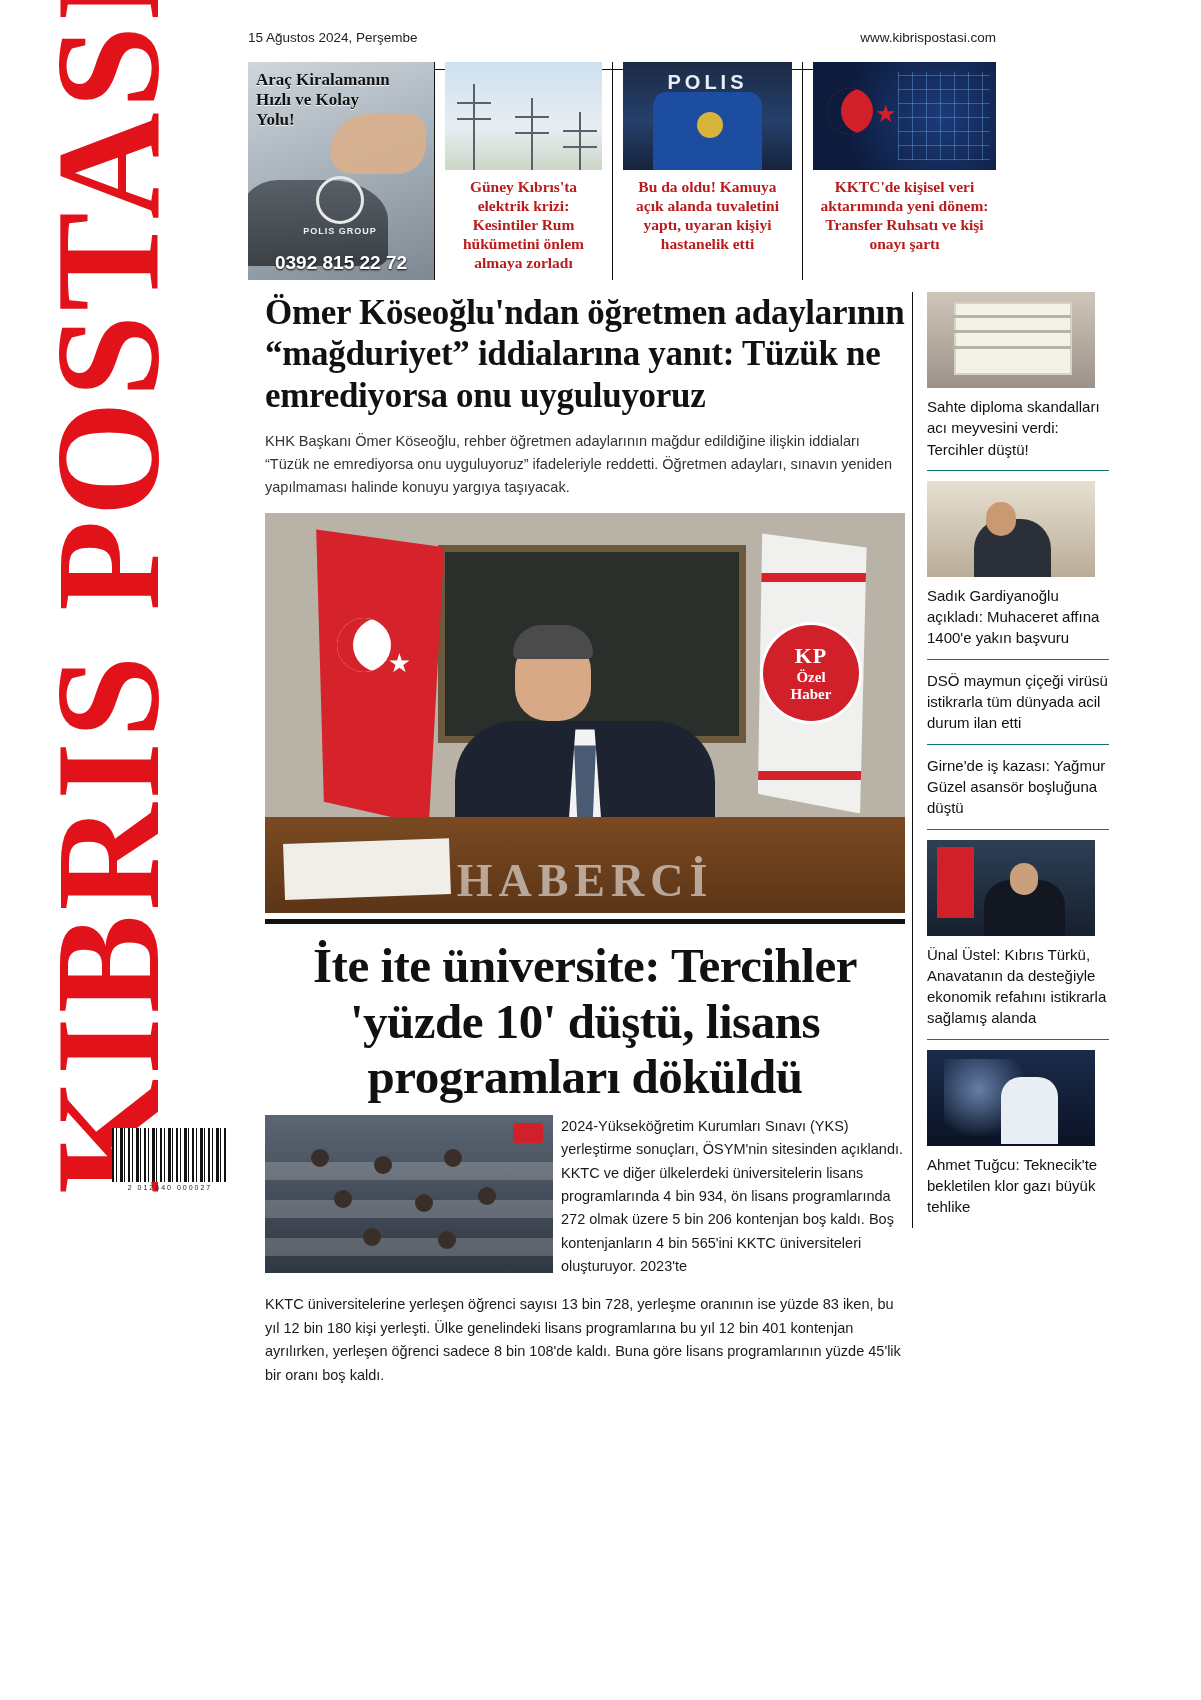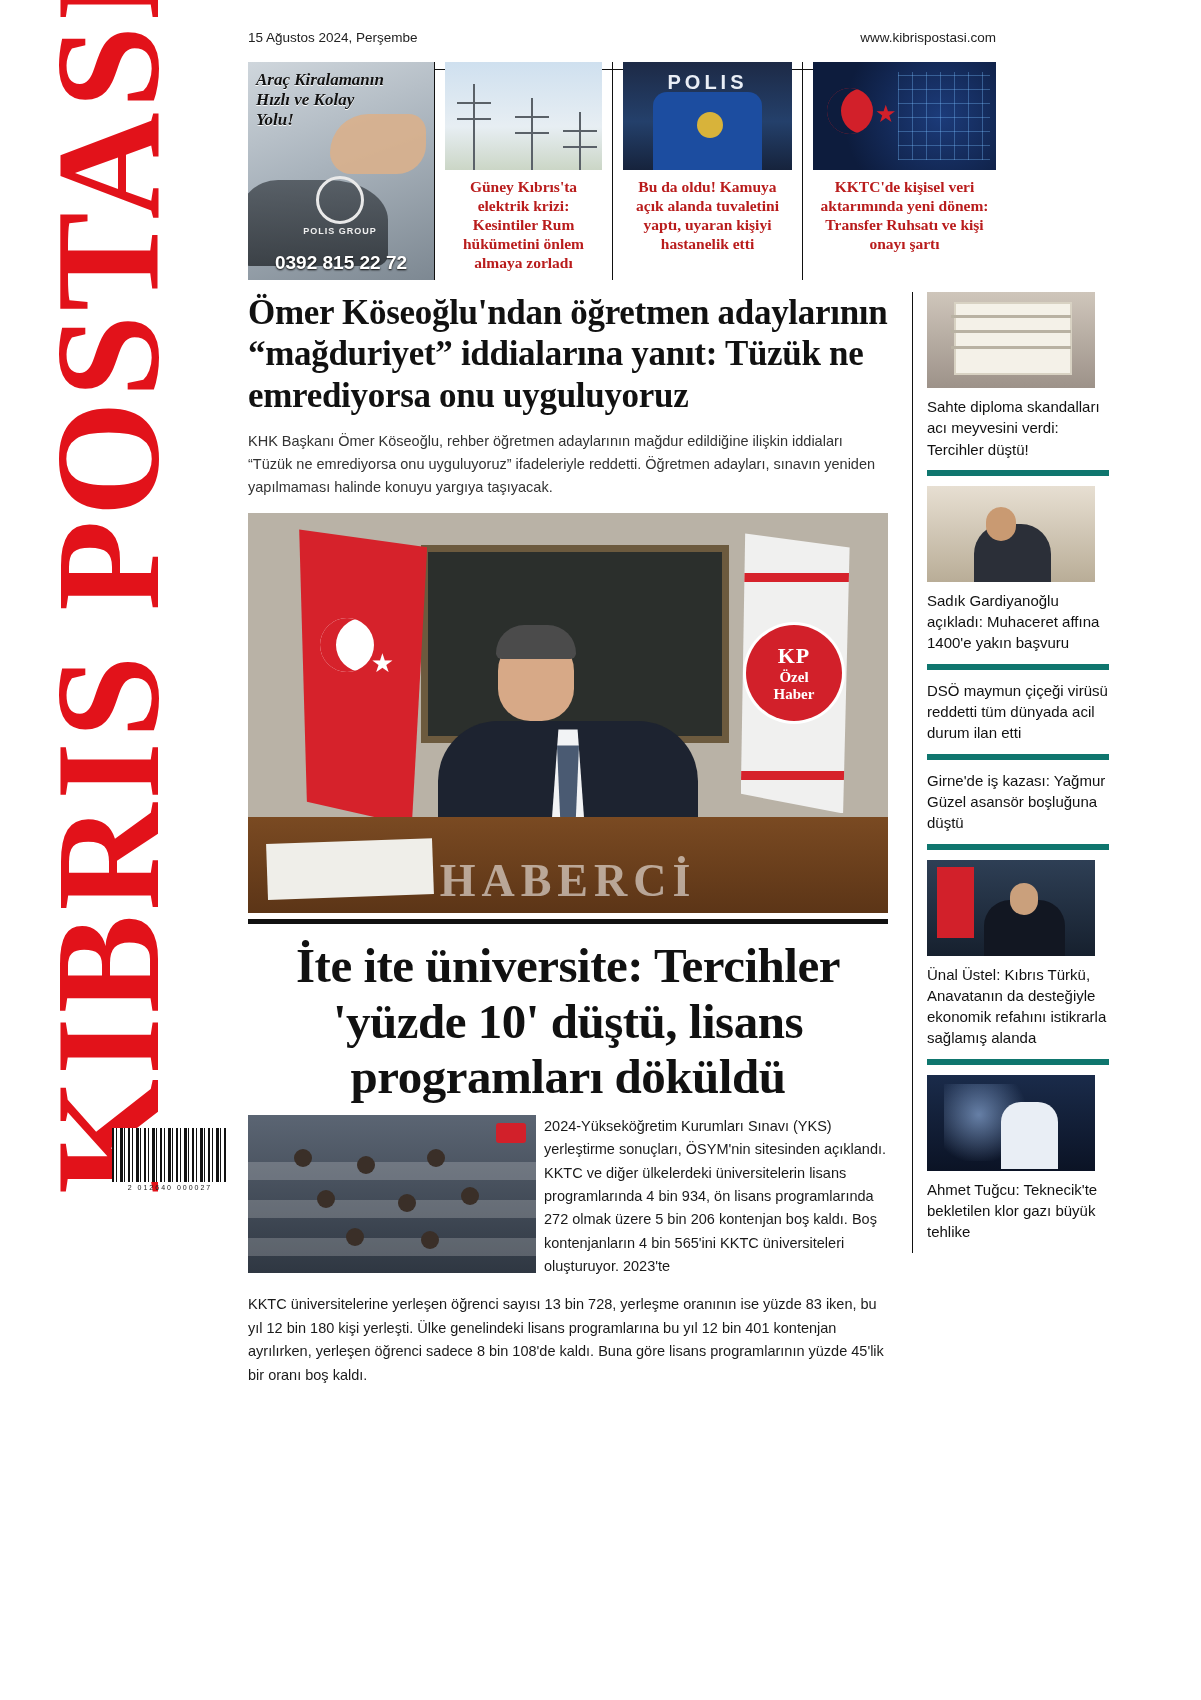--- a/index.html
+++ b/index.html
@@ -155,21 +155,20 @@
     background: #d9b08c;
     border-radius: 40px 18px 30px 22px;
     opacity: .9;
   }
   .ad-text {
     position: absolute;
     left: 8px;
     top: 8px;
     width: 168px;
     font-family: "Liberation Serif", serif;
-    font-style: italic;
     font-weight: bold;
     font-size: 17px;
     line-height: 1.18;
     color: #111;
     text-shadow: 0 1px 0 #fff;
   }
   .ad-logo {
     position: absolute;
     left: 52px;
     bottom: 44px;
@@ -279,21 +278,21 @@
     right: 6px; top: 10px;
     width: 92px; height: 88px;
     background:
       repeating-linear-gradient(0deg, rgba(120,190,255,.35) 0 1px, transparent 1px 14px),
       repeating-linear-gradient(90deg, rgba(120,190,255,.35) 0 1px, transparent 1px 14px);
   }
 
   
   .main {
     position: absolute;
-    left: 248px;
+    left: 265px;
     top: 292px;
     width: 640px;
   }
   .lead-headline {
     font-family: "Liberation Serif", serif;
     font-weight: bold;
     font-size: 35px;
     line-height: 1.18;
     color: #111;
     letter-spacing: -0.3px;
@@ -485,21 +484,21 @@
     position: absolute;
     left: 912px;
     top: 292px;
     width: 182px;
     border-left: 1px solid #111;
     padding-left: 14px;
     box-sizing: content-box;
   }
   .side-item { padding-bottom: 10px; }
   .side-item + .side-item {
-    border-top: 6px solid #0f766e;
+    border-top: 1px solid #0f766e;
     padding-top: 10px;
   }
   .side-item.no-rule { border-top: none; padding-top: 0; }
   .side-img {
     width: 168px;
     height: 96px;
     position: relative;
     overflow: hidden;
     margin-bottom: 8px;
     background: #b9bec4;
@@ -699,21 +698,21 @@
 
     <div class="side-item">
       <div class="side-img si-speaker">
         <div class="suit"></div>
           <div class="head"></div>
       </div>
       <div class="side-title">Sadık Gardiyanoğlu açıkladı: Muhaceret affına 1400'e yakın başvuru</div>
     </div>
 
     <div class="side-item">
-      <div class="side-title">DSÖ maymun çiçeği virüsü reddetti tüm dünyada acil durum ilan etti</div>
+      <div class="side-title">DSÖ maymun çiçeği virüsü istikrarla tüm dünyada acil durum ilan etti</div>
     </div>
 
     <div class="side-item">
       <div class="side-title">Girne'de iş kazası: Yağmur Güzel asansör boşluğuna düştü</div>
     </div>
 
     <div class="side-item">
       <div class="side-img si-ustel">
         <div class="flag"></div>
           <div class="suit"></div>

